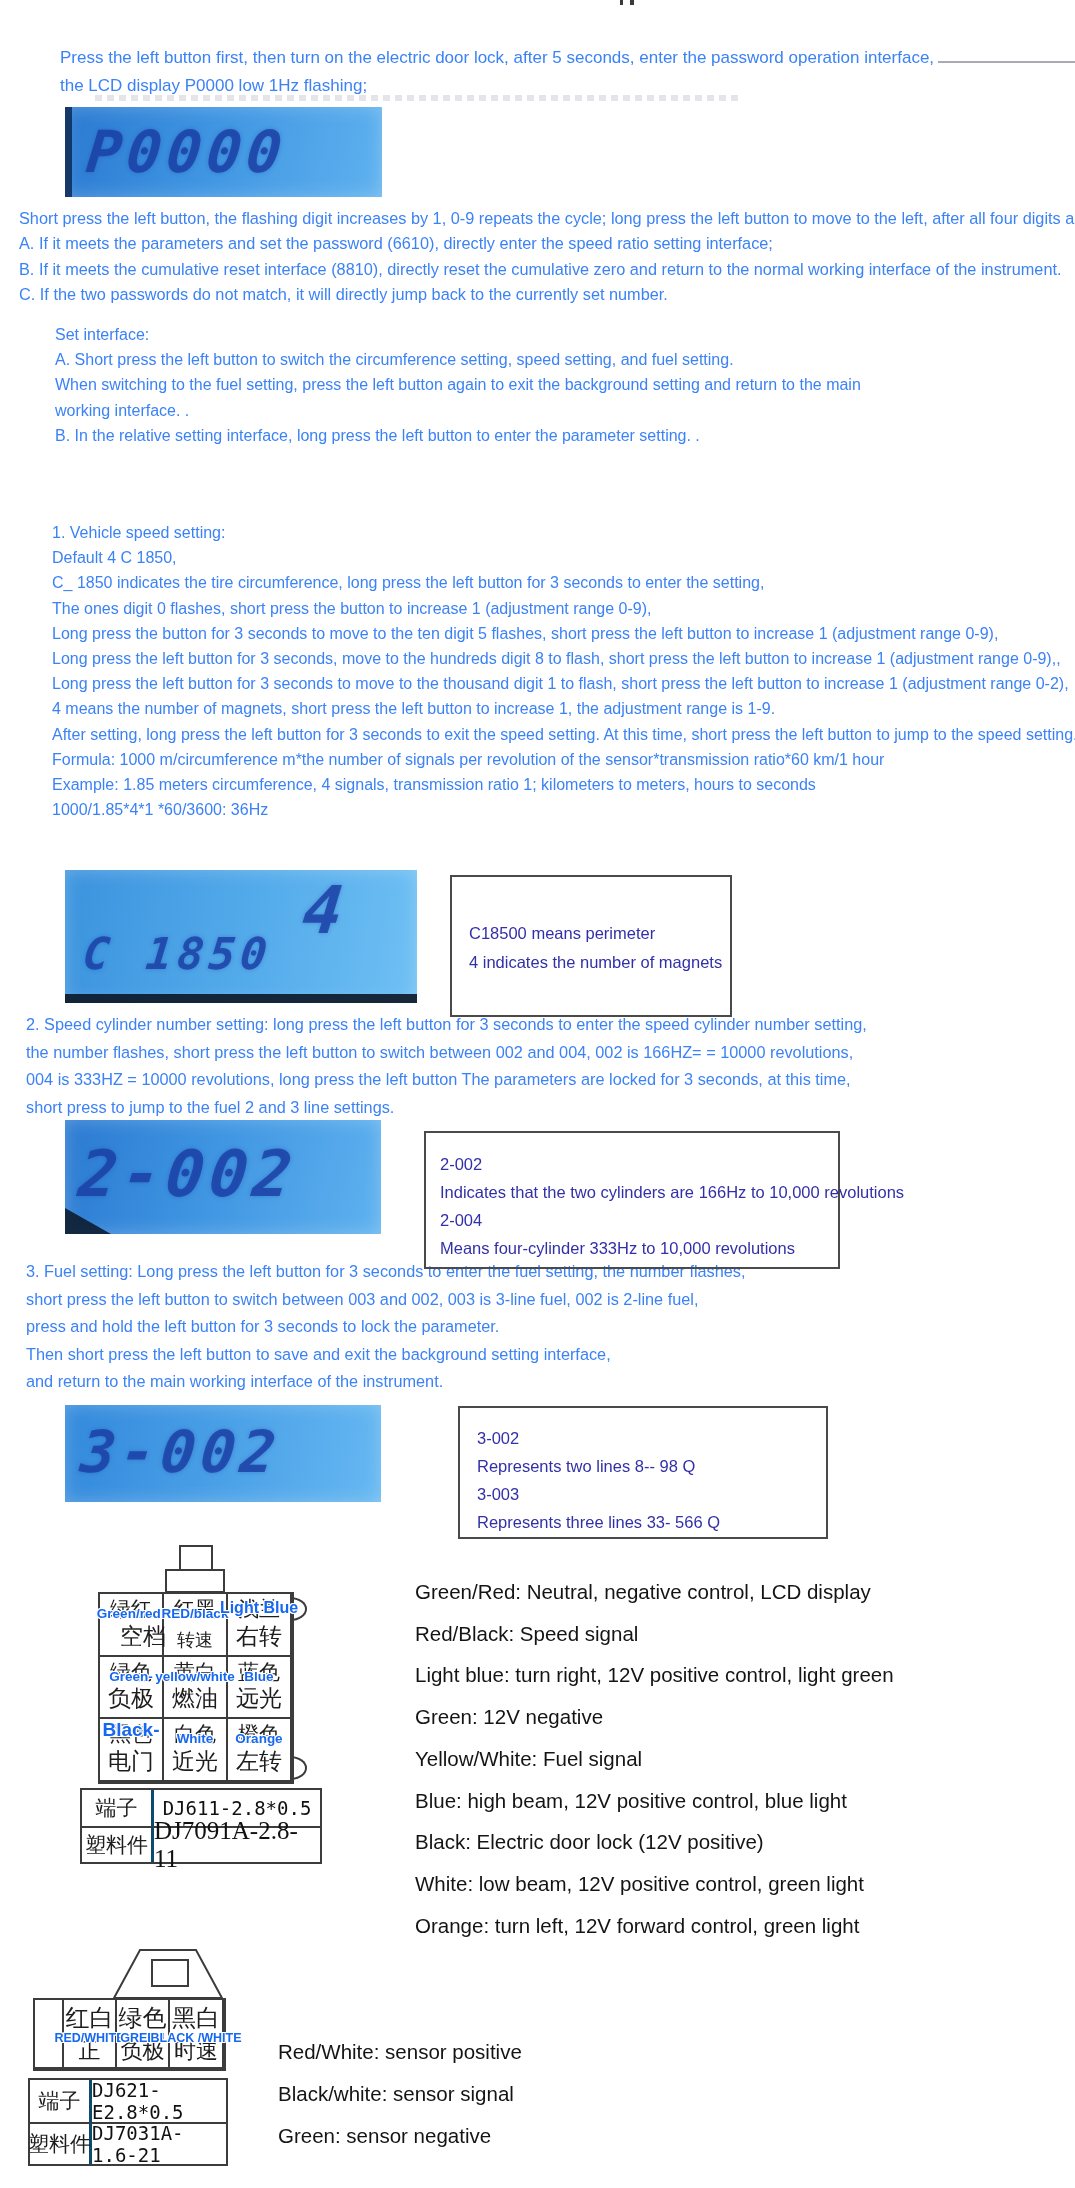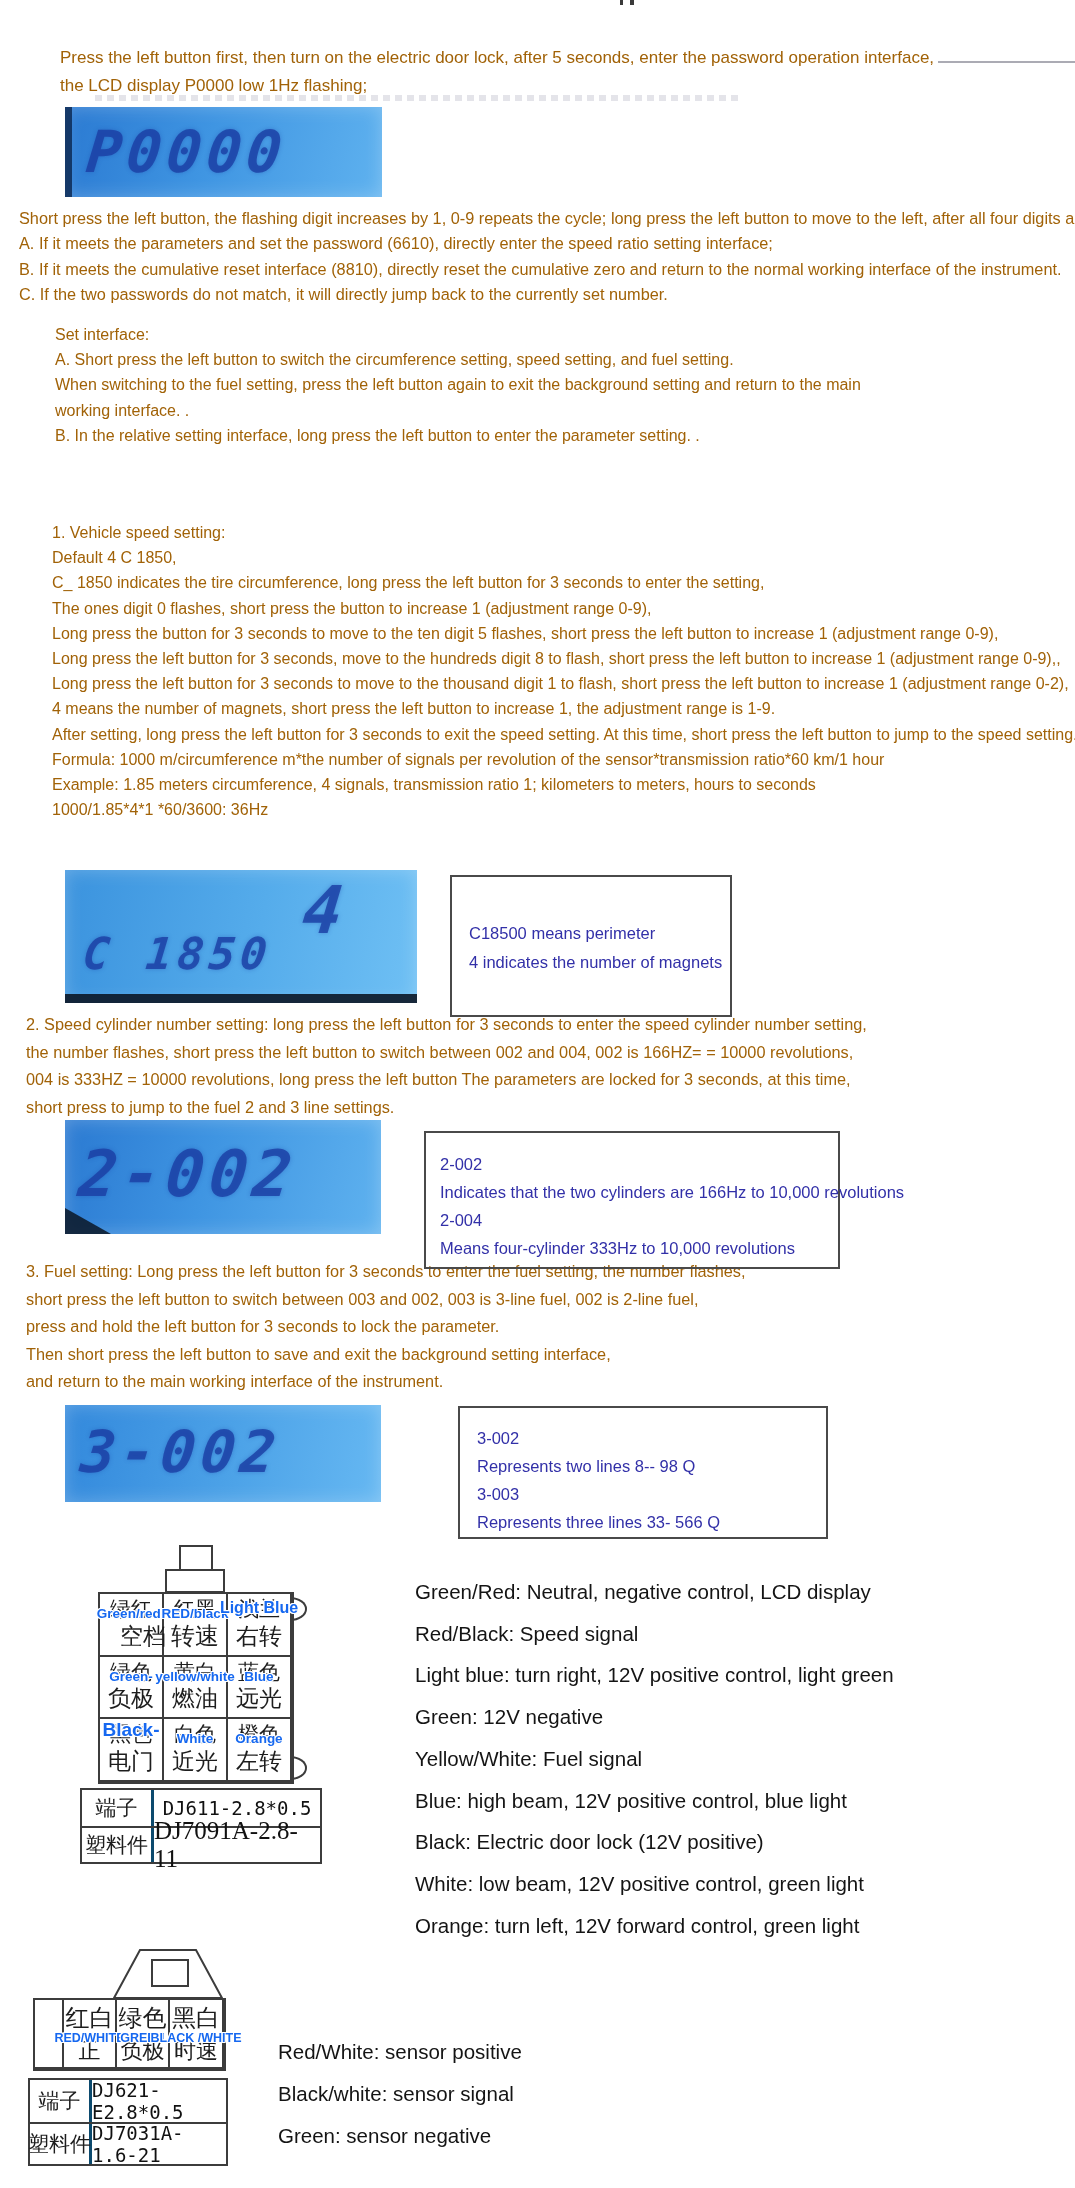--- a/index.html
+++ b/index.html
@@ -1,20 +1,20 @@
 <!DOCTYPE html>
 <html><head>
 <meta charset="utf-8">
 <style>
   html,body{margin:0;padding:0;}
   body{width:1075px;height:2188px;position:relative;background:#ffffff;overflow:hidden;
        font-family:"Liberation Sans",sans-serif;}
   .abs{position:absolute;}
   
-  .blue-block div{color:#a16207;white-space:nowrap;}
+  .blue-block div{color:#3b82f6;white-space:nowrap;}
   
   .callout{position:absolute;border:2px solid #4a4a4a;background:transparent;z-index:5;box-sizing:border-box;}
   .callout .cl-text div{color:#3230a8;white-space:nowrap;font-size:16.5px;}
   
   .lcd{position:absolute;z-index:1;background:linear-gradient(105deg,#2b7ad2 0%,#3f95e2 45%,#5fb2ef 100%);
        box-shadow:inset 0 0 18px rgba(255,255,255,.25);}
   .lcd .lstrip{position:absolute;left:0;top:0;bottom:0;width:7px;background:#0d2a55;opacity:.85;}
   .lcd .bbar{position:absolute;left:0;right:0;bottom:0;height:9px;background:#0b1626;opacity:.9;}
   .lcd .wedge{position:absolute;left:0;bottom:0;width:46px;height:26px;background:#0b1626;opacity:.85;
        clip-path:polygon(0 0,0 100%,100% 100%);}
@@ -167,21 +167,21 @@
 
     <div class="cell">
       <div class="cn cn-top" style="font-size:21px;top:1px;">绿红</div>
       <div class="en-label" style="top:12px;font-size:13.5px;">Green/red-</div>
       <div class="cn cn-bot" style="font-size:23px;bottom:3px;padding-left:20px;">空档</div>
     </div>
 
     <div class="cell">
       <div class="cn cn-top" style="font-size:21px;top:1px;">红黑</div>
       <div class="en-label" style="top:12px;font-size:13.5px;">RED/black</div>
-      <div class="cn cn-bot" style="font-size:24px;bottom:3px;">转速</div>
+      <div class="cn cn-bot" style="font-size:18px;bottom:3px;">转速</div>
     </div>
 
     <div class="cell">
       <div class="cn cn-top" style="font-size:21px;top:1px;">浅兰</div>
       <div class="en-label" style="top:5px;font-size:16px;">Light Blue</div>
       <div class="cn cn-bot" style="font-size:23px;bottom:3px;">右转</div>
     </div>
 
     <div class="cell">
       <div class="cn cn-top" style="font-size:21px;top:1px;">绿色</div>

